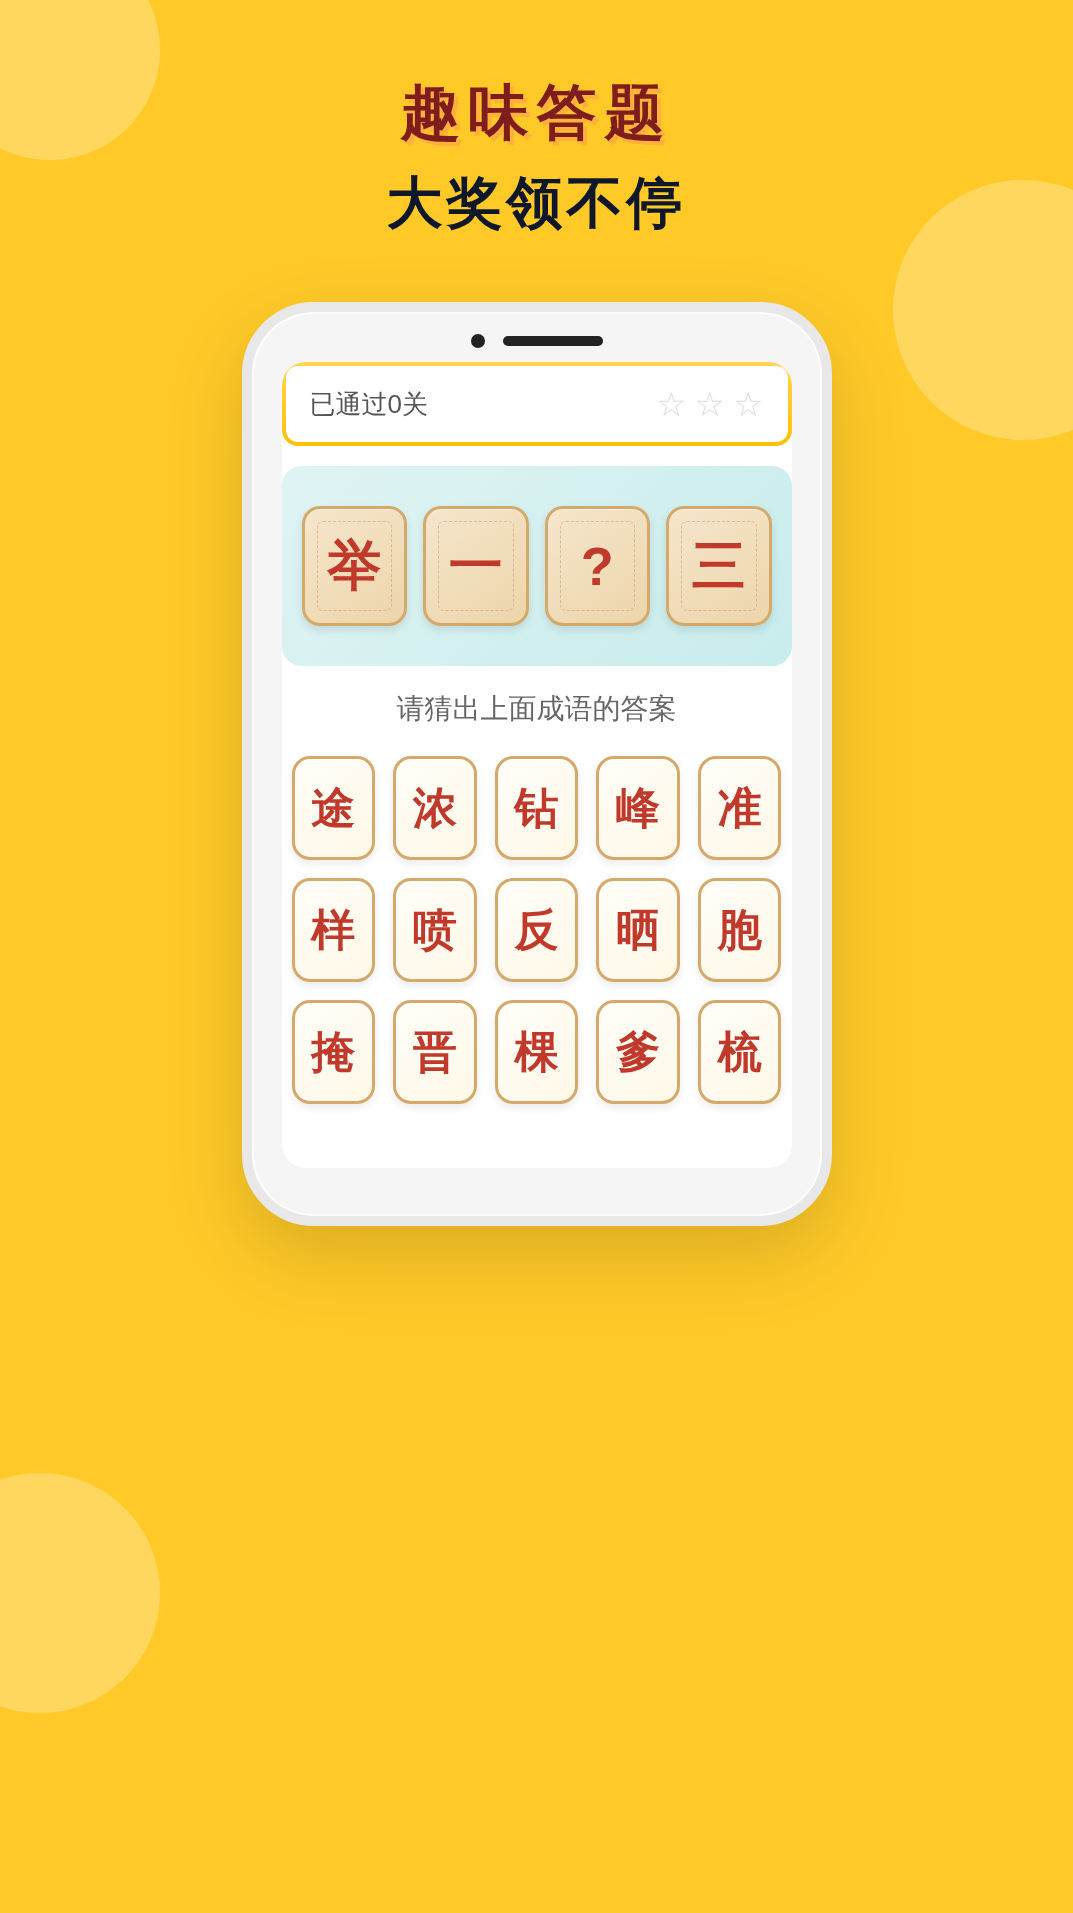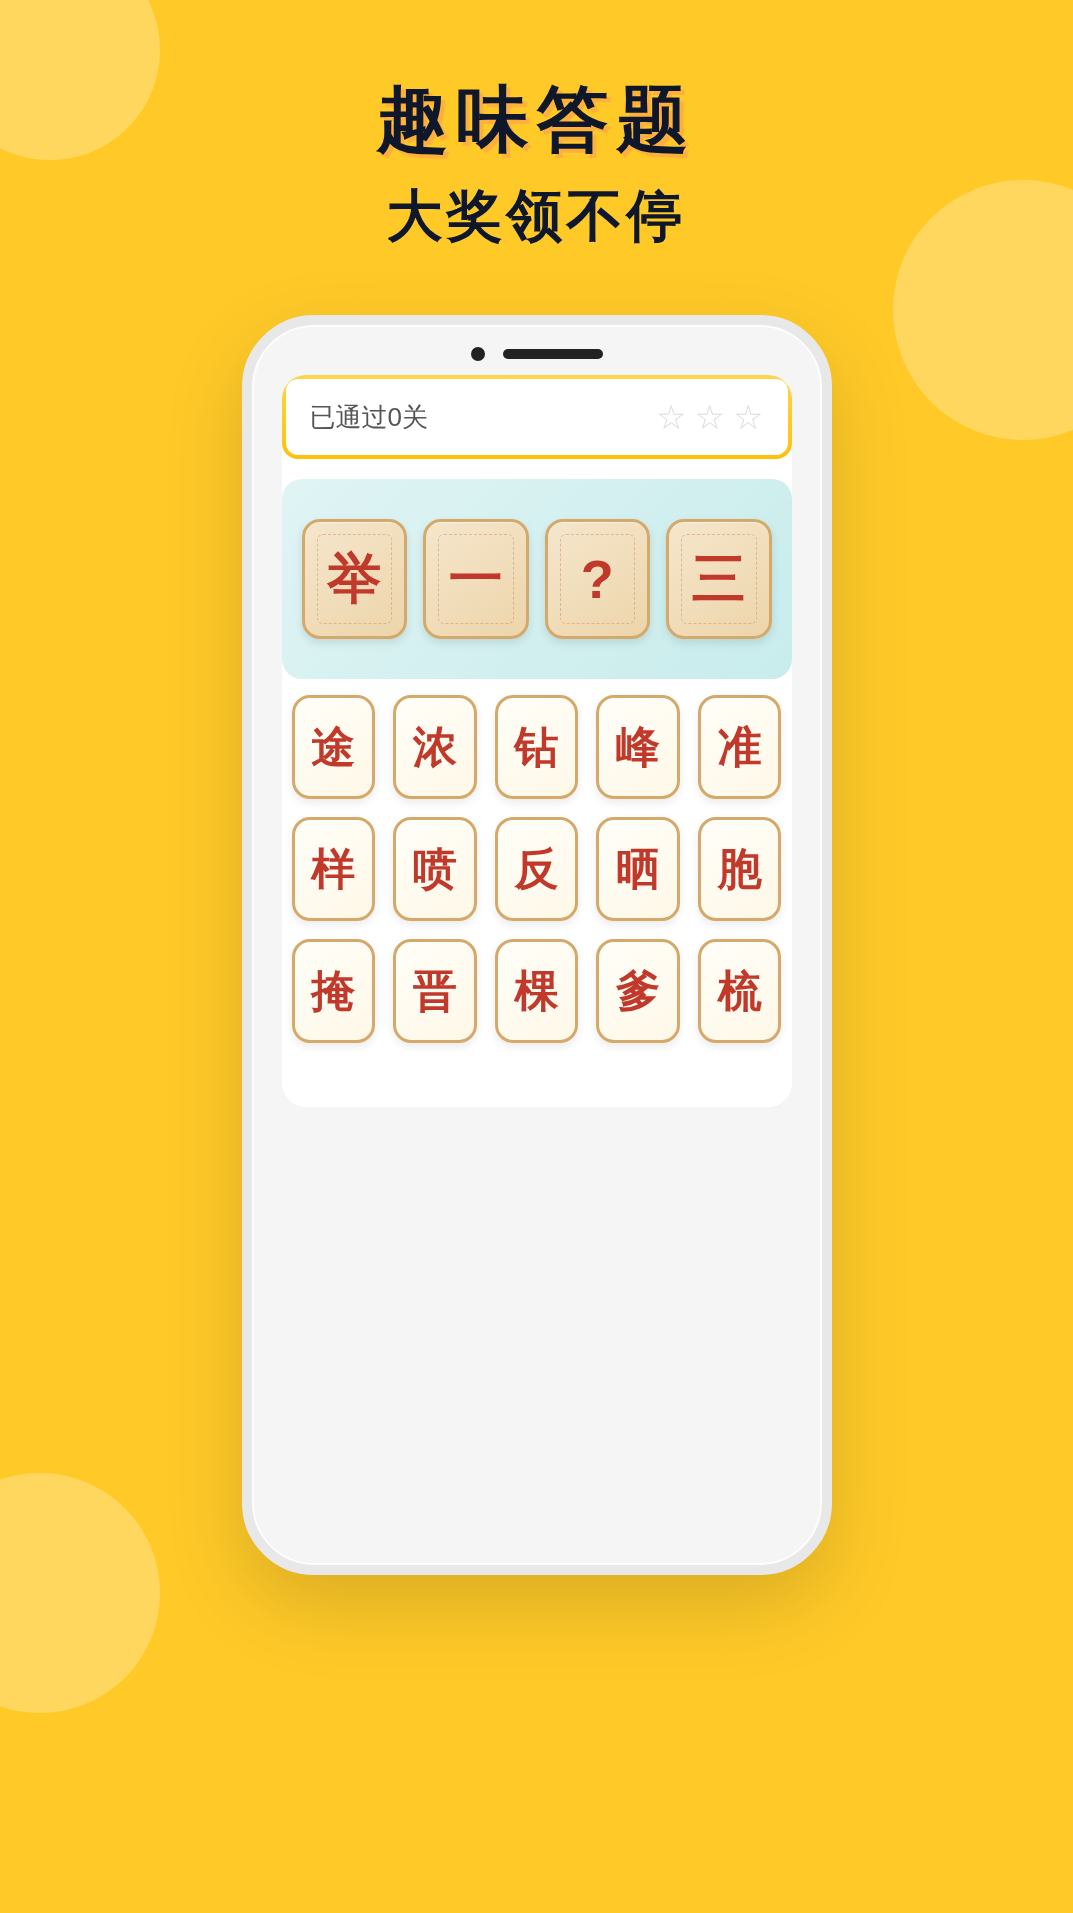--- a/index.html
+++ b/index.html
@@ -42,23 +42,23 @@
       border-radius: 50%;
       background: rgba(255,255,255,0.25);
     }
 
     .header {
       text-align: center;
       padding-top: 80px;
     }
 
     .title-main {
-      font-size: 72px;
+      font-size: 60px;
       font-weight: 900;
-      color: #0f172a;
+      color: #7f1d1d;
       text-shadow: 4px 4px 0px rgba(255,77,141,0.2);
       letter-spacing: 8px;
       line-height: 1.1;
     }
 
     .title-sub {
       font-size: 56px;
       font-weight: 700;
       color: #0f172a;
       margin-top: 20px;
@@ -66,21 +66,21 @@
     }
 
     .phone-wrapper {
       display: flex;
       justify-content: center;
       margin-top: 60px;
     }
 
     .phone {
       width: 590px;
-      height: 1260px;
+      height: 924px;
       background: #f5f5f5;
       border-radius: 72px;
       border: 10px solid #e8e8e8;
       box-shadow: 0 30px 80px rgba(0,0,0,0.15), inset 0 0 0 2px rgba(255,255,255,0.8);
       position: relative;
       overflow: hidden;
       padding: 0;
     }
 
     .phone-notch-area {
@@ -254,20 +254,21 @@
         </div>
       </div>
 
       <div class="puzzle-area">
         <div class="char-tile">举</div>
         <div class="char-tile">一</div>
         <div class="char-tile unknown">?</div>
         <div class="char-tile">三</div>
       </div>
 
+      <div class="question-text">请猜出上面成语的答案</div>
 
       <div class="answer-grid">
         <div class="answer-row">
           <div class="answer-tile">途</div>
           <div class="answer-tile">浓</div>
           <div class="answer-tile">钻</div>
           <div class="answer-tile">峰</div>
           <div class="answer-tile">准</div>
         </div>
         <div class="answer-row">

